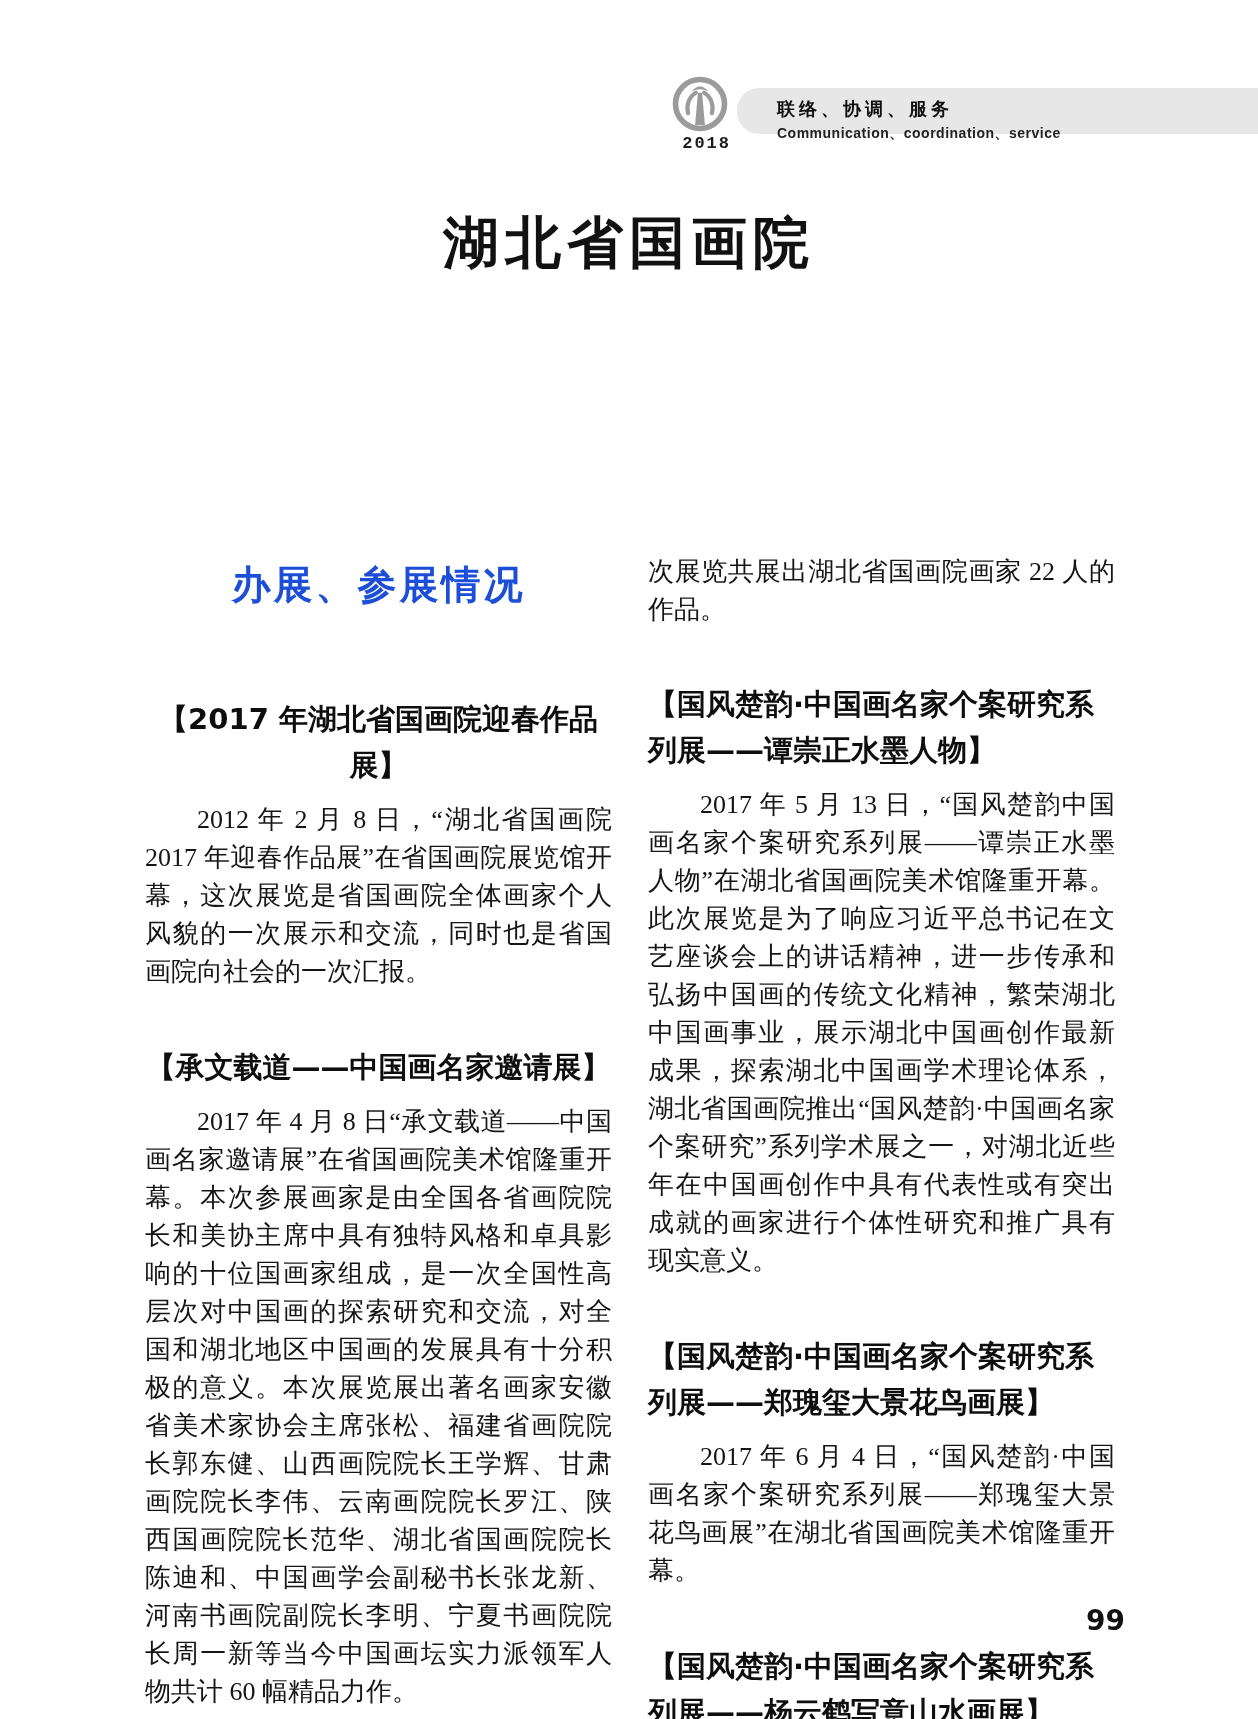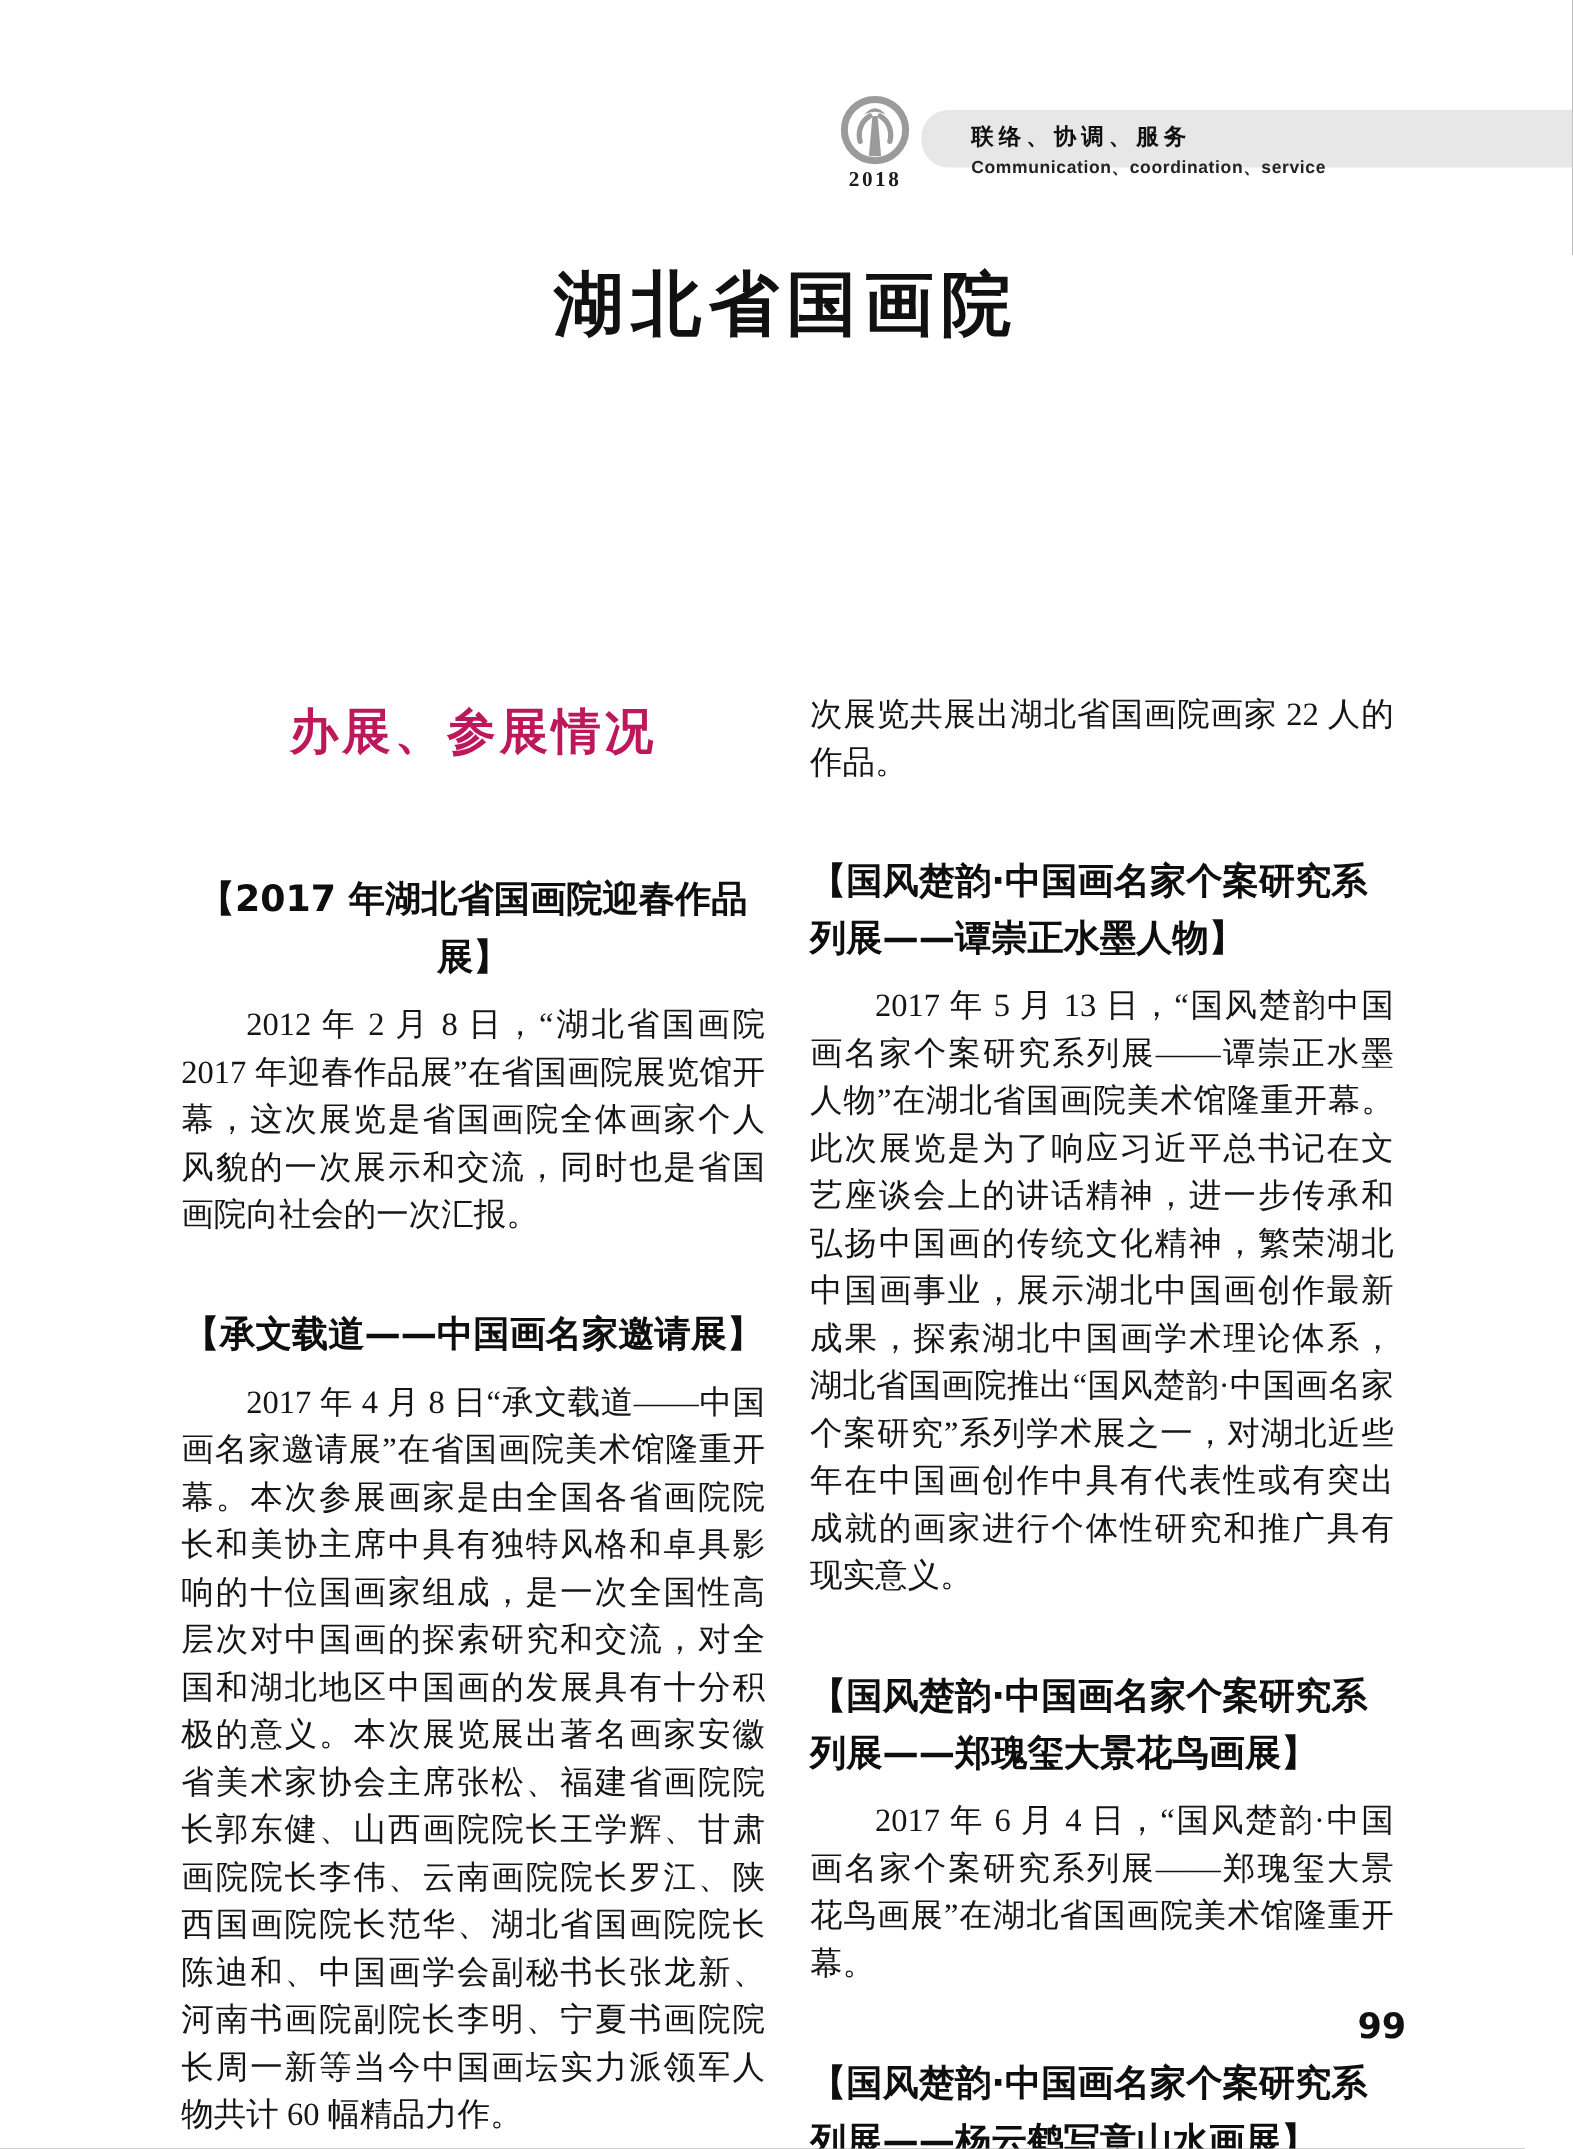--- a/index.html
+++ b/index.html
@@ -17,26 +17,27 @@
   
   .logo-block {
     position: absolute;
     left: 669px;
     top: 76px;
     width: 62px;
     text-align: center;
   }
   .logo-block svg { display: block; margin: 0 auto; }
   .logo-year {
-    font-family: Liberation Serif, serif;
+    font-family: Liberation Mono, monospace;
     font-weight: bold;
     font-size: 17px;
     letter-spacing: 2px;
     color: #1c1c1c;
     margin-top: 2px;
+    text-align: right;
   }
   .banner {
     position: absolute;
     left: 737px;
     top: 88px;
     right: 0;
     height: 46px;
     background: #e7e7e7;
     border-radius: 22px 0 0 22px;
     box-sizing: border-box;
@@ -77,21 +78,21 @@
   .col-left  { left: 145px; top: 558px; }
   .col-right { left: 648px; top: 553px; }
 
   .section-main {
     font-family: "DejaVu Sans", sans-serif;
     font-weight: bold;
     font-size: 39px;
     letter-spacing: 3px;
     text-align: center;
     margin: 0;
-    color: #be185d;
+    color: #1d4ed8;
   }
 
   .entry-heading {
     font-family: "DejaVu Sans", sans-serif;
     font-weight: bold;
     font-size: 29px;
     line-height: 46px;
     margin: 53px 0 13px 0;
     text-align: center;
     color: #0e0e0e;

